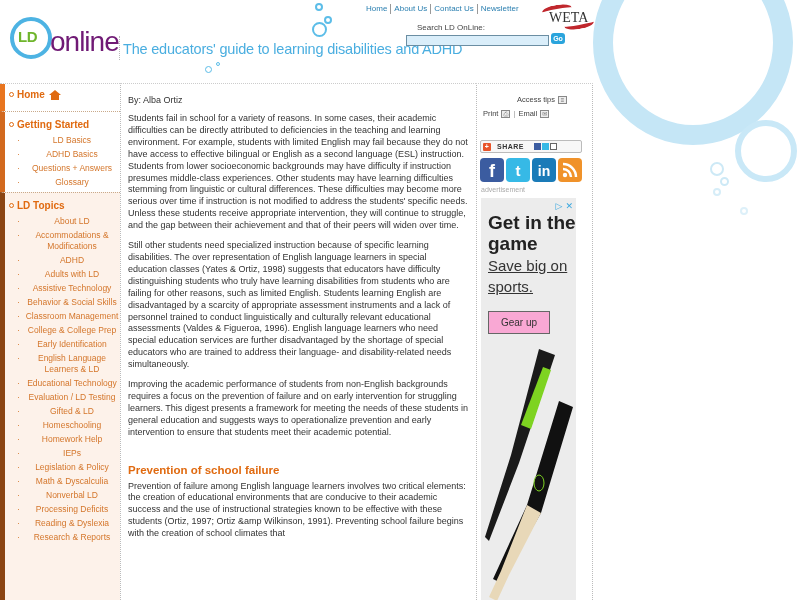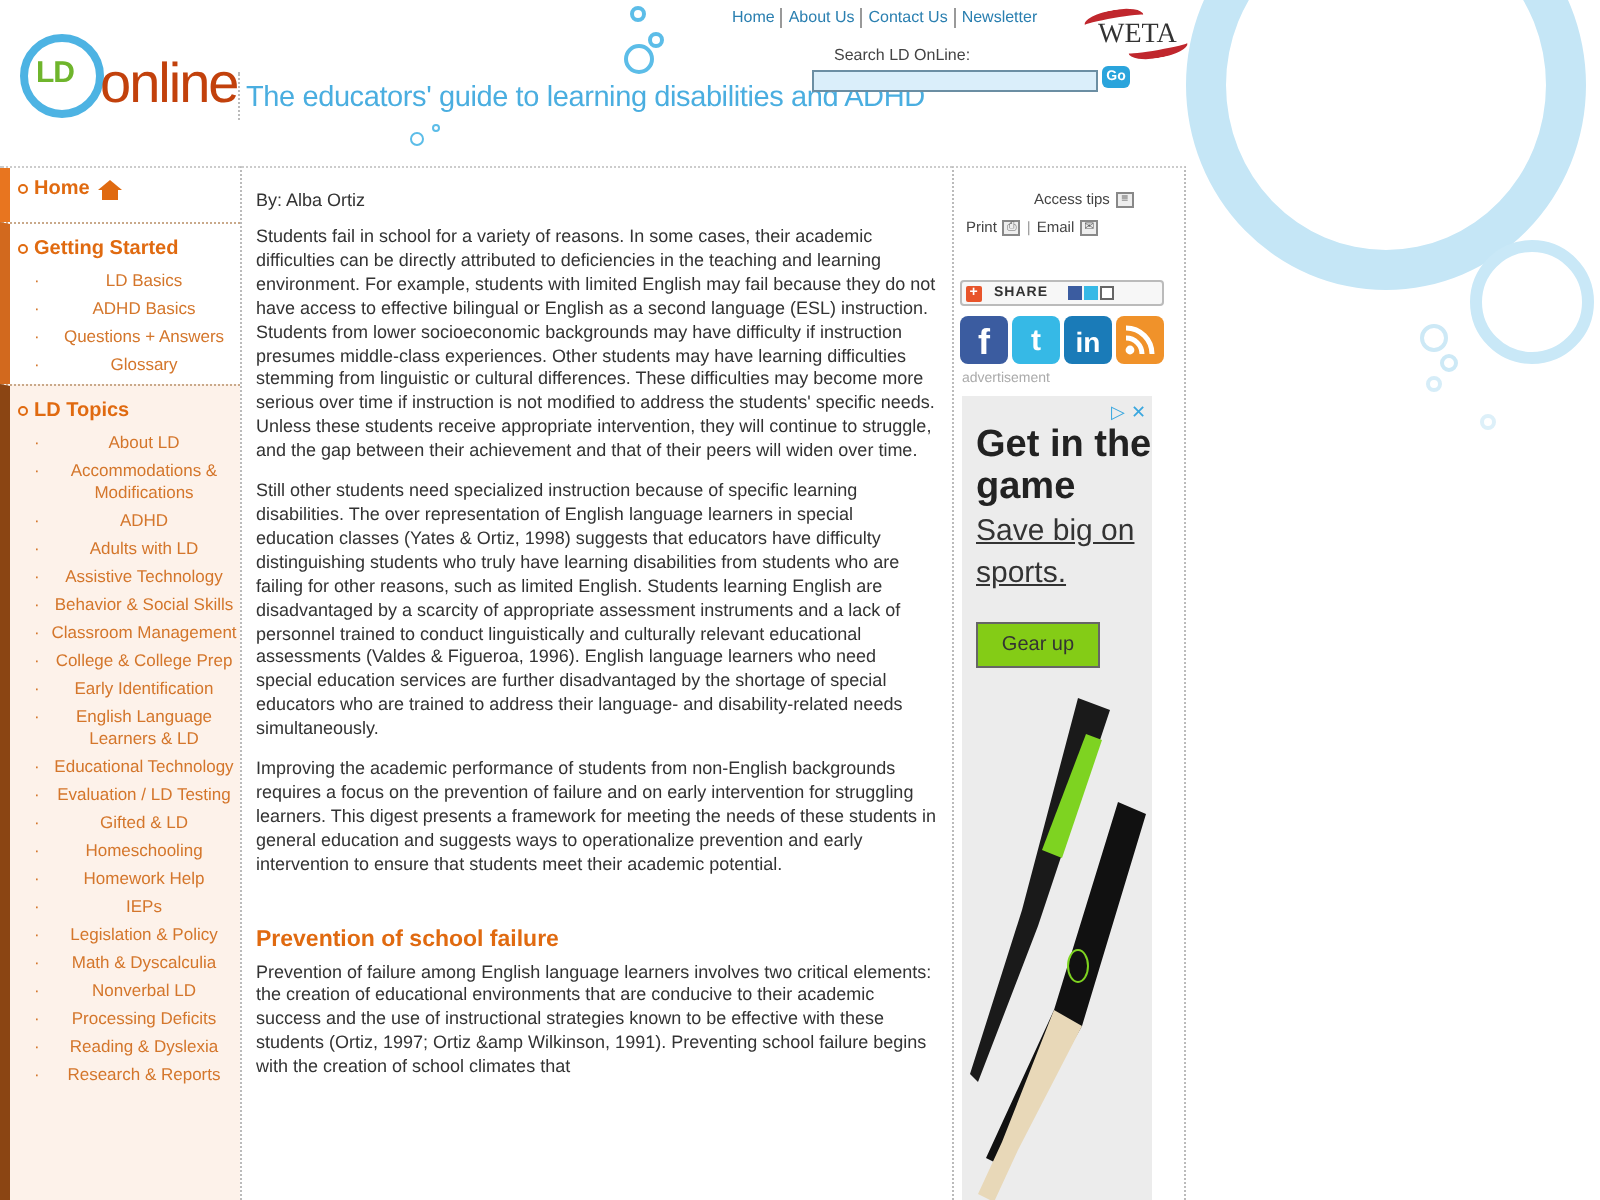--- a/index.html
+++ b/index.html
@@ -16,21 +16,21 @@
   .d3 { left: 710px; top: 162px; width: 14px; height: 14px; border-width: 2px; border-color: #cde9f6; }
   .d4 { left: 720px; top: 177px; width: 9px; height: 9px; border-width: 2px; border-color: #cde9f6; }
   .d5 { left: 713px; top: 188px; width: 8px; height: 8px; border-width: 2px; border-color: #d6edf8; }
   .d6 { left: 740px; top: 207px; width: 8px; height: 8px; border-width: 2px; border-color: #ddf0f9; }
 
   
   .header { position: absolute; left: 0; top: 0; width: 596px; height: 82px; }
   .logo { position: absolute; left: 10px; top: 17px; width: 110px; height: 42px; }
   .logo-ring { position: absolute; left: 0; top: 0; width: 42px; height: 42px; border-radius: 50%; border: 4px solid #4db3e3; }
   .logo-ld { position: absolute; left: 8px; top: 11px; font-size: 15px; font-weight: bold; color: #6fb52c; letter-spacing: -0.5px; }
-  .logo-online { position: absolute; left: 40px; top: 10px; font-size: 28px; color: #c2410c; letter-spacing: -1px; line-height: 30px; }
+  .logo-online { position: absolute; left: 40px; top: 10px; font-size: 28px; color: #701a75; letter-spacing: -1px; line-height: 30px; }
   .tagline-sep { position: absolute; left: 119px; top: 36px; height: 24px; border-left: 1px dotted #bbb; }
   .tagline { position: absolute; left: 123px; top: 41px; font-size: 14.5px; color: #4aaee0; letter-spacing: -0.2px; }
   .bubble { position: absolute; border-radius: 50%; border: 2px solid #5cbde8; }
   .b1 { left: 315px; top: 3px; width: 8px; height: 8px; }
   .b2 { left: 324px; top: 16px; width: 8px; height: 8px; }
   .b3 { left: 312px; top: 22px; width: 15px; height: 15px; border-width: 2.5px; }
   .b4 { left: 205px; top: 66px; width: 7px; height: 7px; border-width: 1.5px; }
   .b5 { left: 216px; top: 62px; width: 4px; height: 4px; border-width: 1px; }
 
   .topnav { position: absolute; left: 366px; top: 4px; font-size: 8px; display: flex; }
@@ -83,21 +83,21 @@
   .soc { width: 24px; height: 24px; border-radius: 4px; color: #fff; font-weight: bold; text-align: center; font-size: 18px; line-height: 26px; position: relative; overflow: hidden; }
   .soc.fb { background: #3b5ca0; font-family: "Liberation Sans", sans-serif; }
   .soc.tw { background: #36b9e6; font-size: 15px; }
   .soc.li { background: #1a7bb8; font-size: 14px; }
   .soc.rss { background: #f0922a; font-size: 12px; }
   .ad-label { position: absolute; left: 4px; top: 102px; font-size: 7px; color: #aaa; }
   .ad { position: absolute; left: 4px; top: 114px; width: 95px; height: 403px; background: #ececec; overflow: hidden; }
   .ad-choice { position: absolute; right: 3px; top: 3px; font-size: 9px; color: #3aa7df; display: flex; gap: 3px; }
   .ad-h1 { position: absolute; left: 7px; top: 14px; font-size: 19px; font-weight: bold; color: #222; line-height: 21px; }
   .ad-h2 { position: absolute; left: 7px; top: 57px; font-size: 15px; color: #333; line-height: 21px; text-decoration: underline; }
-  .ad-cta { position: absolute; left: 7px; top: 113px; width: 62px; height: 23px; border: 1px solid #666; background: #84cc16; font-size: 10px; color: #333; text-align: center; line-height: 21px; }
+  .ad-cta { position: absolute; left: 7px; top: 113px; width: 62px; height: 23px; border: 1px solid #666; background: #f9a8d4; font-size: 10px; color: #333; text-align: center; line-height: 21px; }
   .bat-svg { position: absolute; left: 0; top: 145px; }
 </style>
 </head>
 <body>
 
 <div class="deco d1"></div>
 <div class="deco d2"></div>
 <div class="deco d3"></div>
 <div class="deco d4"></div>
 <div class="deco d5"></div>

